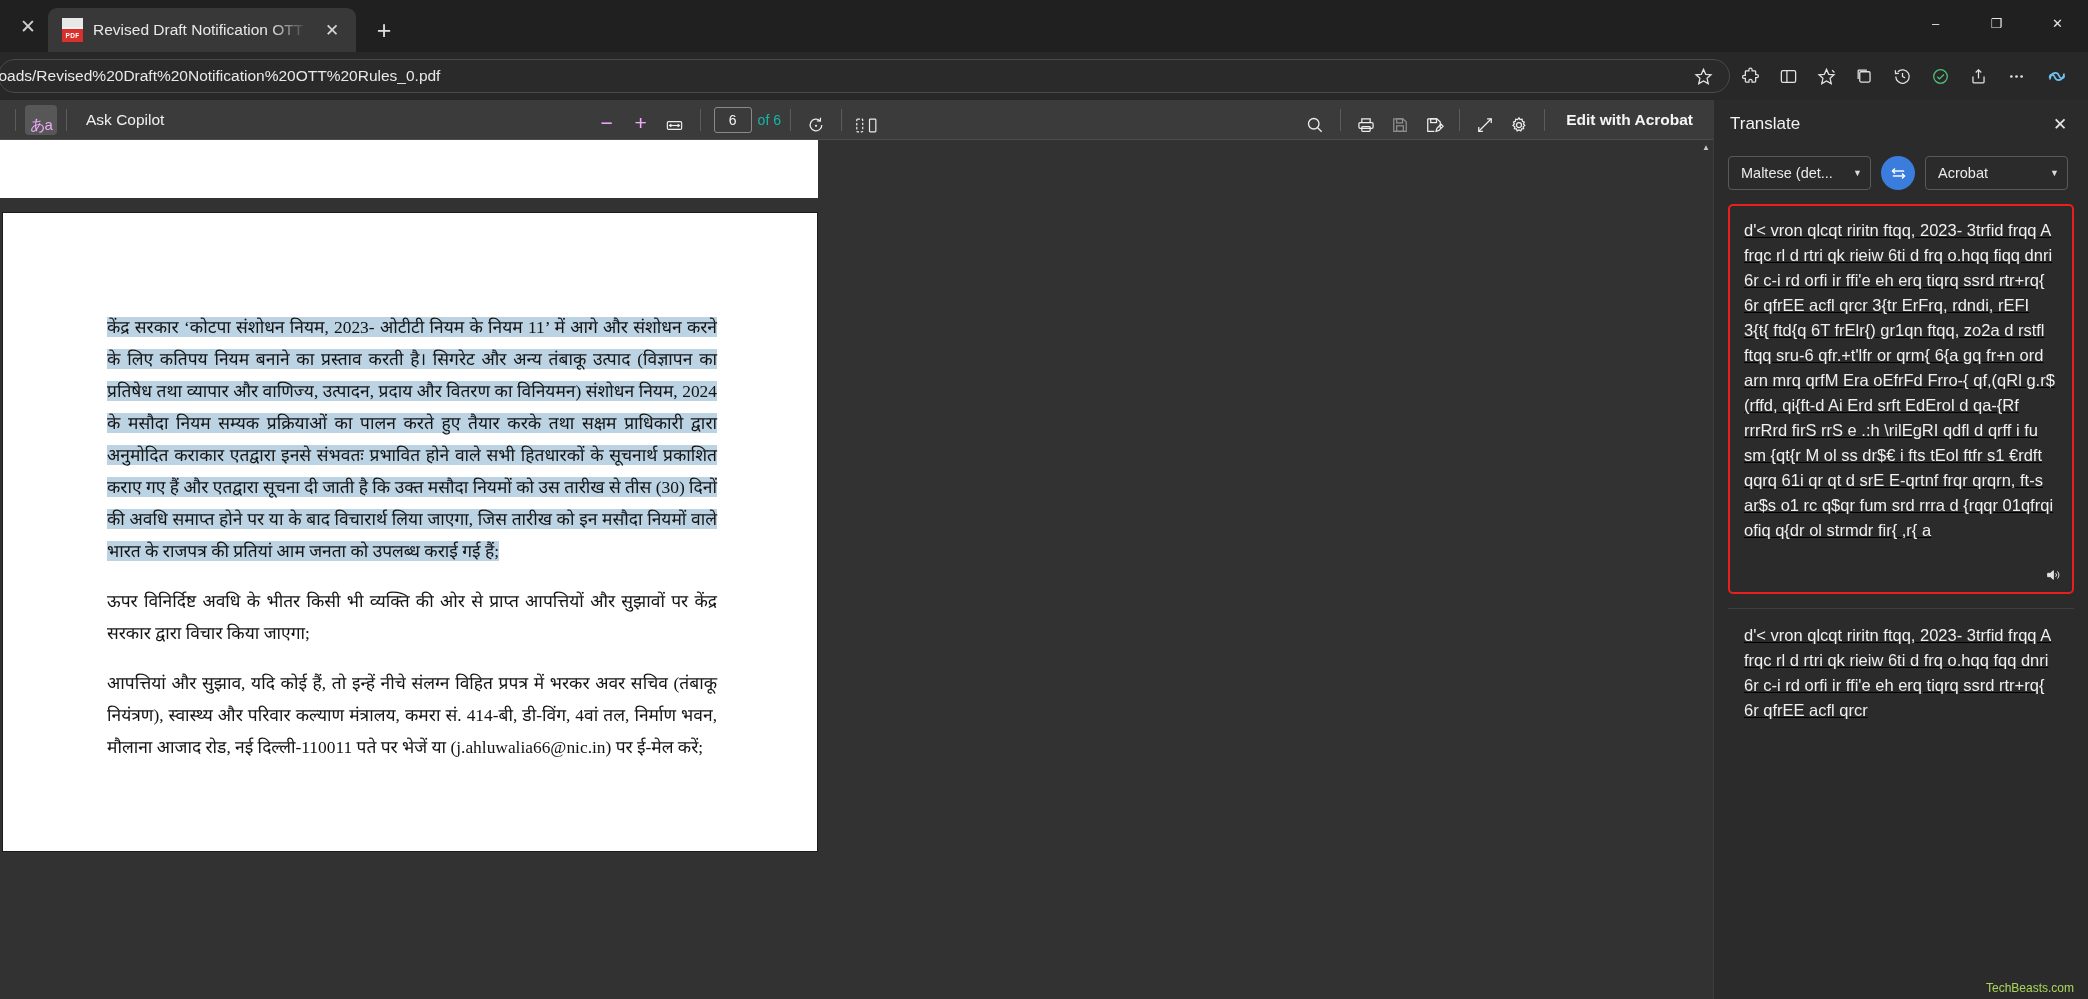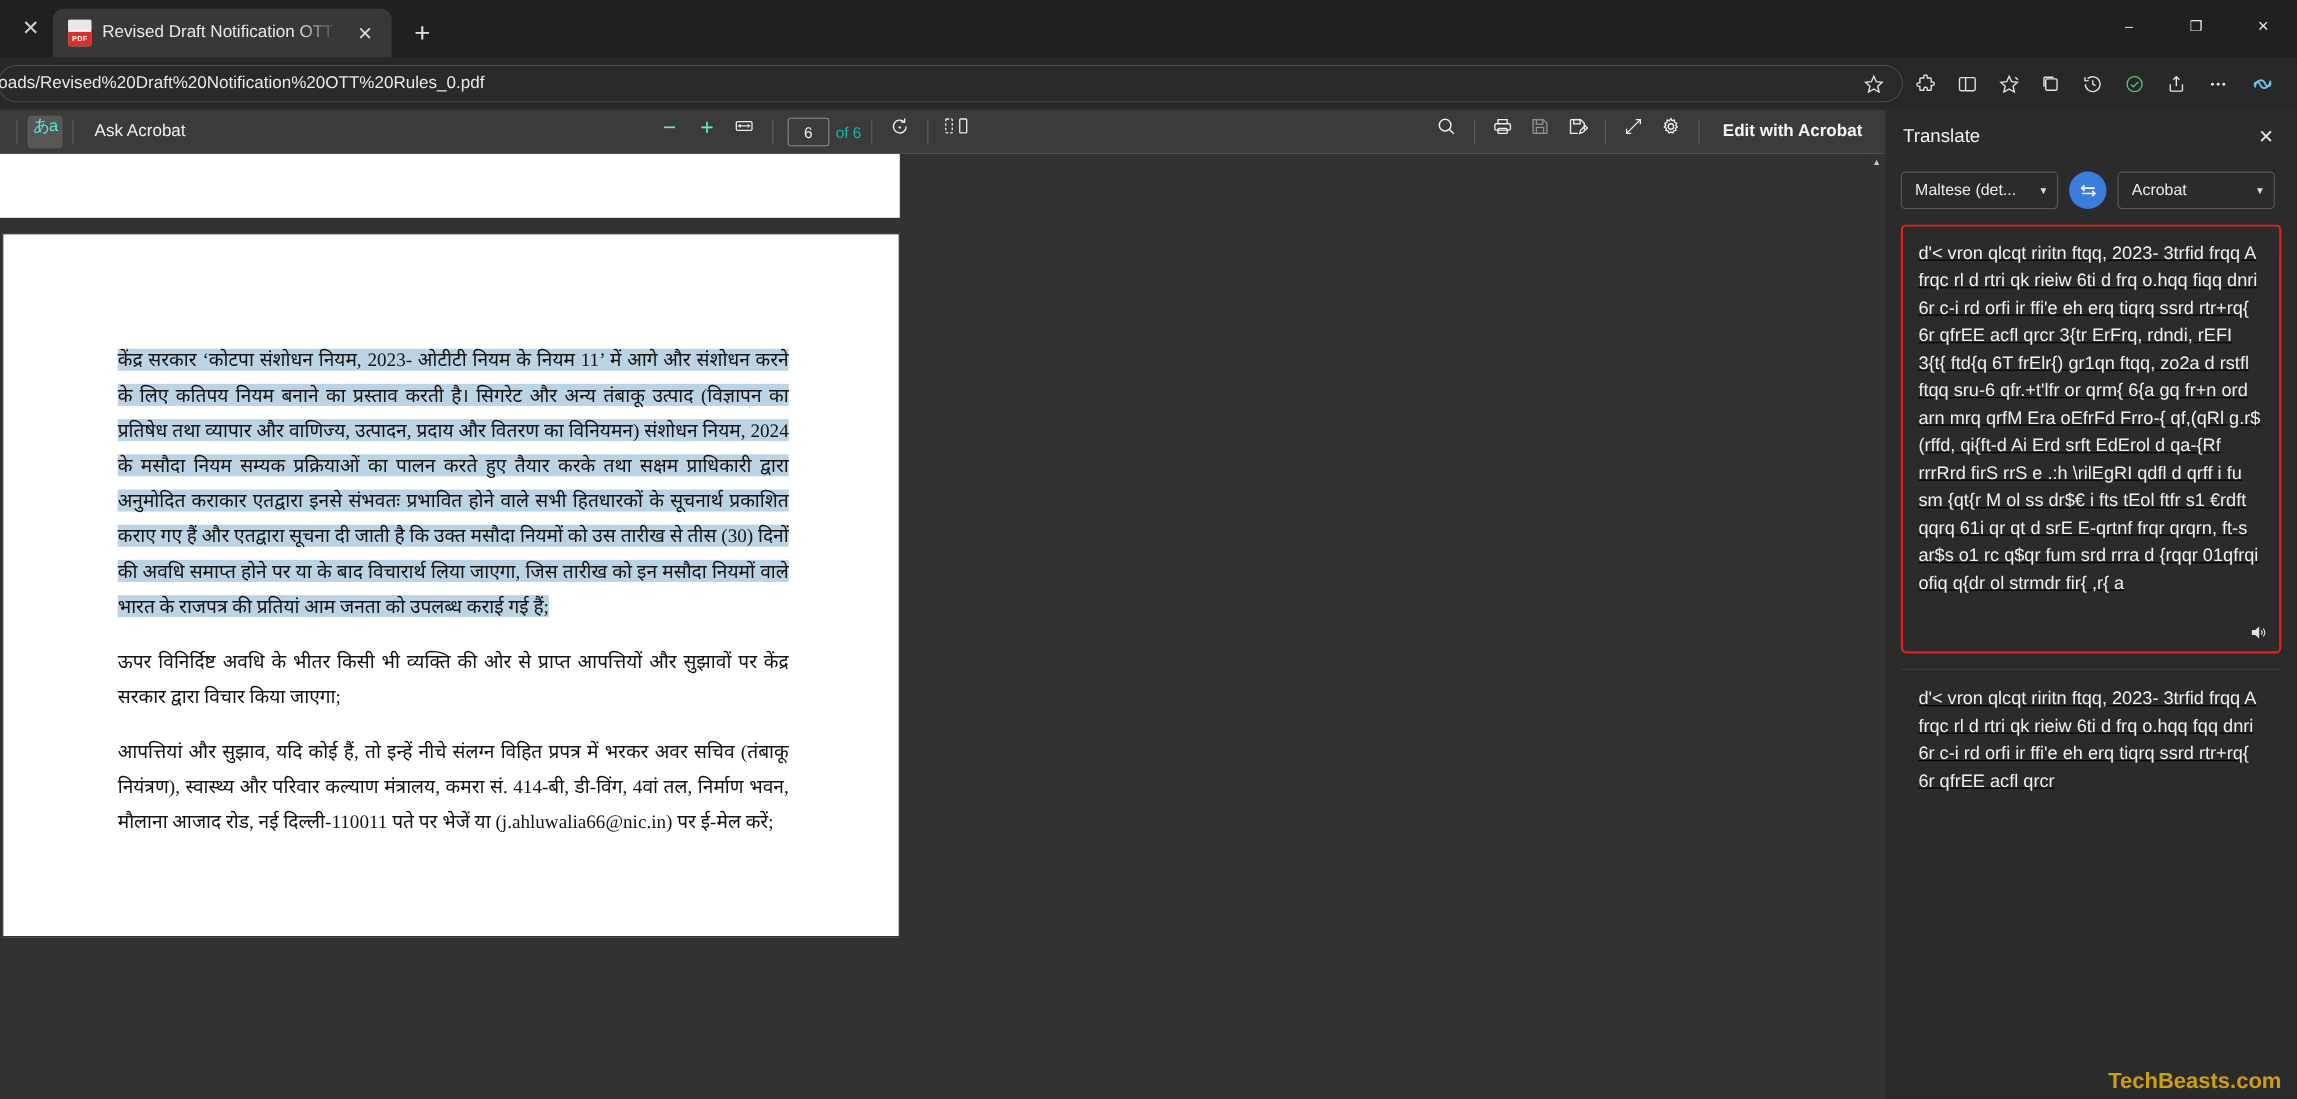--- a/index.html
+++ b/index.html
@@ -139,22 +139,22 @@
     padding: 0 8px;
     gap: 2px;
     position: relative;
   }
   .sep {
     width: 1px; height: 22px; background: #5c5c5c; margin: 0 7px;
     flex-shrink: 0;
   }
   .tb-icon {
     min-width: 32px; height: 30px;
-    display: flex; align-items: flex-start; justify-content: center;
-    color: #5eead4; border-radius: 4px;
+    display: flex; align-items: flex-end; justify-content: center;
+    color: #f0abfc; border-radius: 4px;
     flex-shrink: 0;
   }
   .tb-icon.active { background: #575757; }
   .aa-glyph { font-size: 15px; letter-spacing: -1px; }
   .ask-copilot {
     color: #f0f0f0; font-size: 15.5px;
     padding: 0 10px; white-space: nowrap;
   }
   .pageinput {
     width: 38px; height: 26px;
@@ -308,23 +308,23 @@
   }
   .trans-text2 {
     color: #f0f0f0;
     font-size: 16.5px;
     line-height: 25px;
     word-break: break-word;
   }
   .watermark {
     position: absolute;
     right: 14px; bottom: 4px;
-    color: #eab308;
-    font-size: 20px;
-    font-weight: 700;
+    color: #bef264;
+    font-size: 12px;
+    font-weight: 400;
     opacity: .85;
     white-space: nowrap;
   }
 </style>
 </head>
 <body>
 
 <div class="tabstrip">
   <div class="tab-close-left">✕</div>
 
@@ -424,21 +424,21 @@
 <div class="main">
 
   <div class="pdfpane">
 
     <div class="pdftoolbar">
       <div class="sep"></div>
       <div class="tb-icon active">
         <span class="aa-glyph">あa</span>
       </div>
       <div class="sep"></div>
-      <div class="ask-copilot">Ask Acrobat</div>
+      <div class="ask-copilot">Ask Copilot</div>
 
       <div style="flex:1"></div>
 
       <div class="tb-icon">
         <span class="zoom-txt">−</span>
       </div>
       <div class="tb-icon">
         <span class="zoom-txt">+</span>
       </div>
       <div class="tb-icon">

